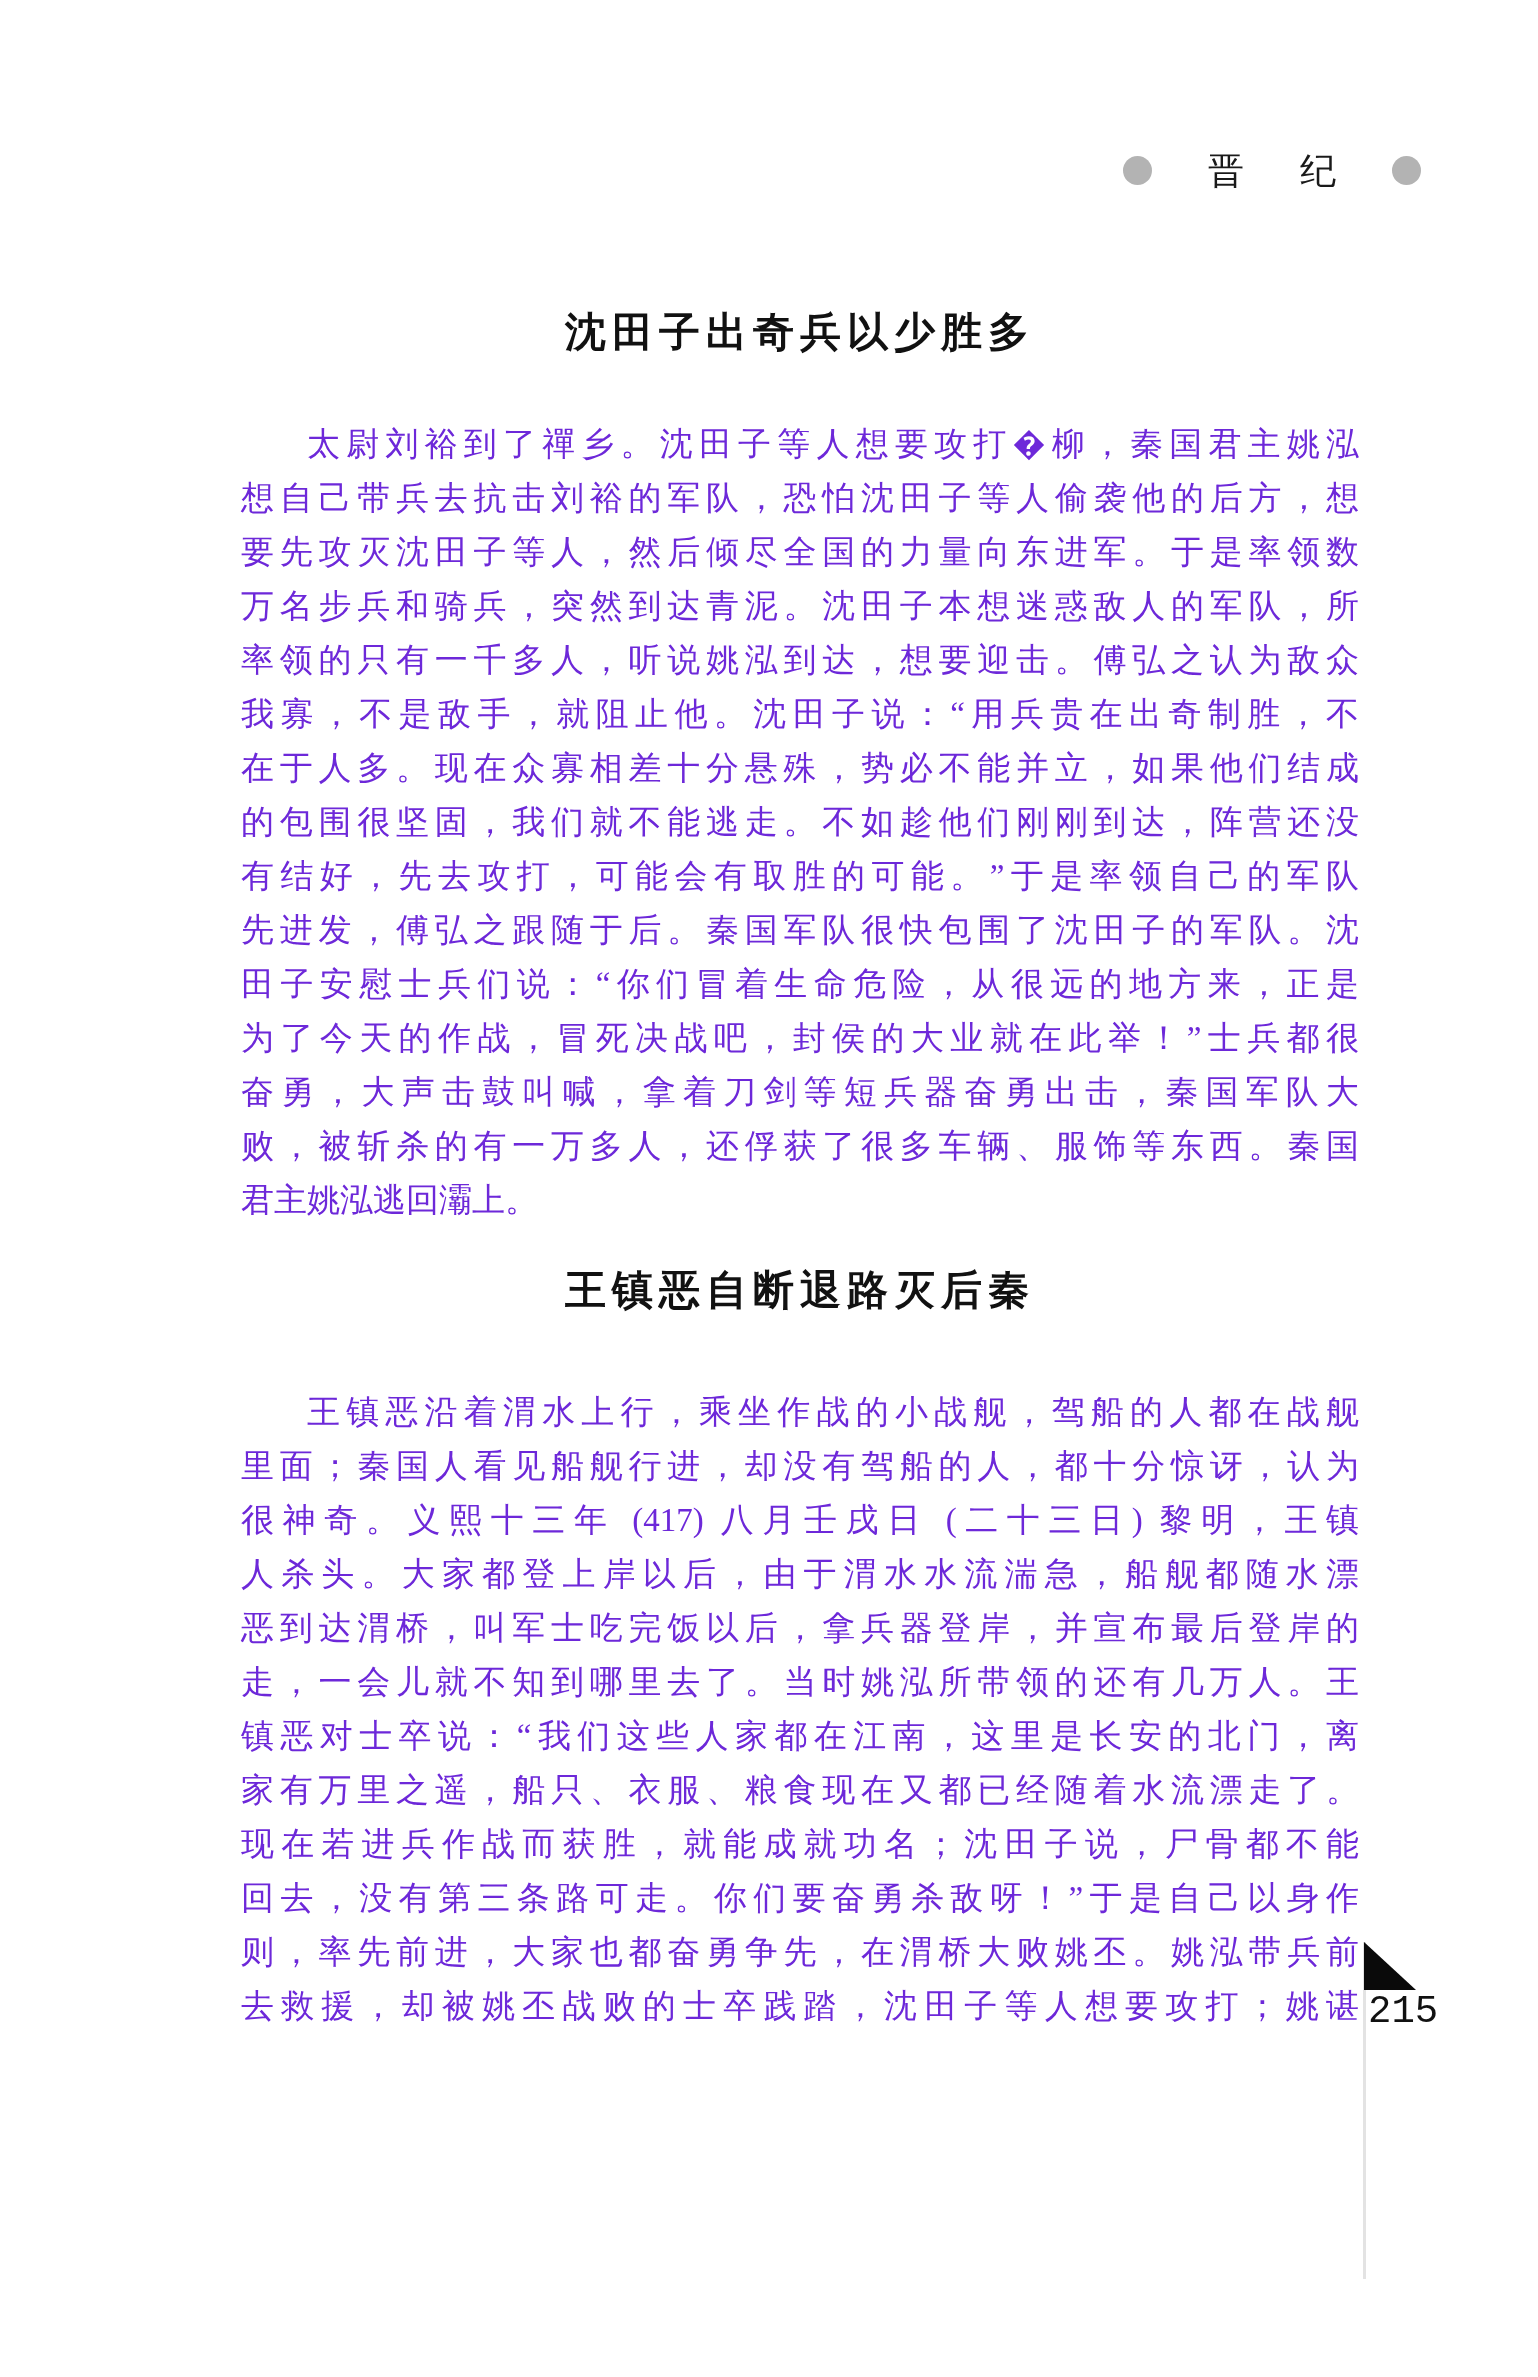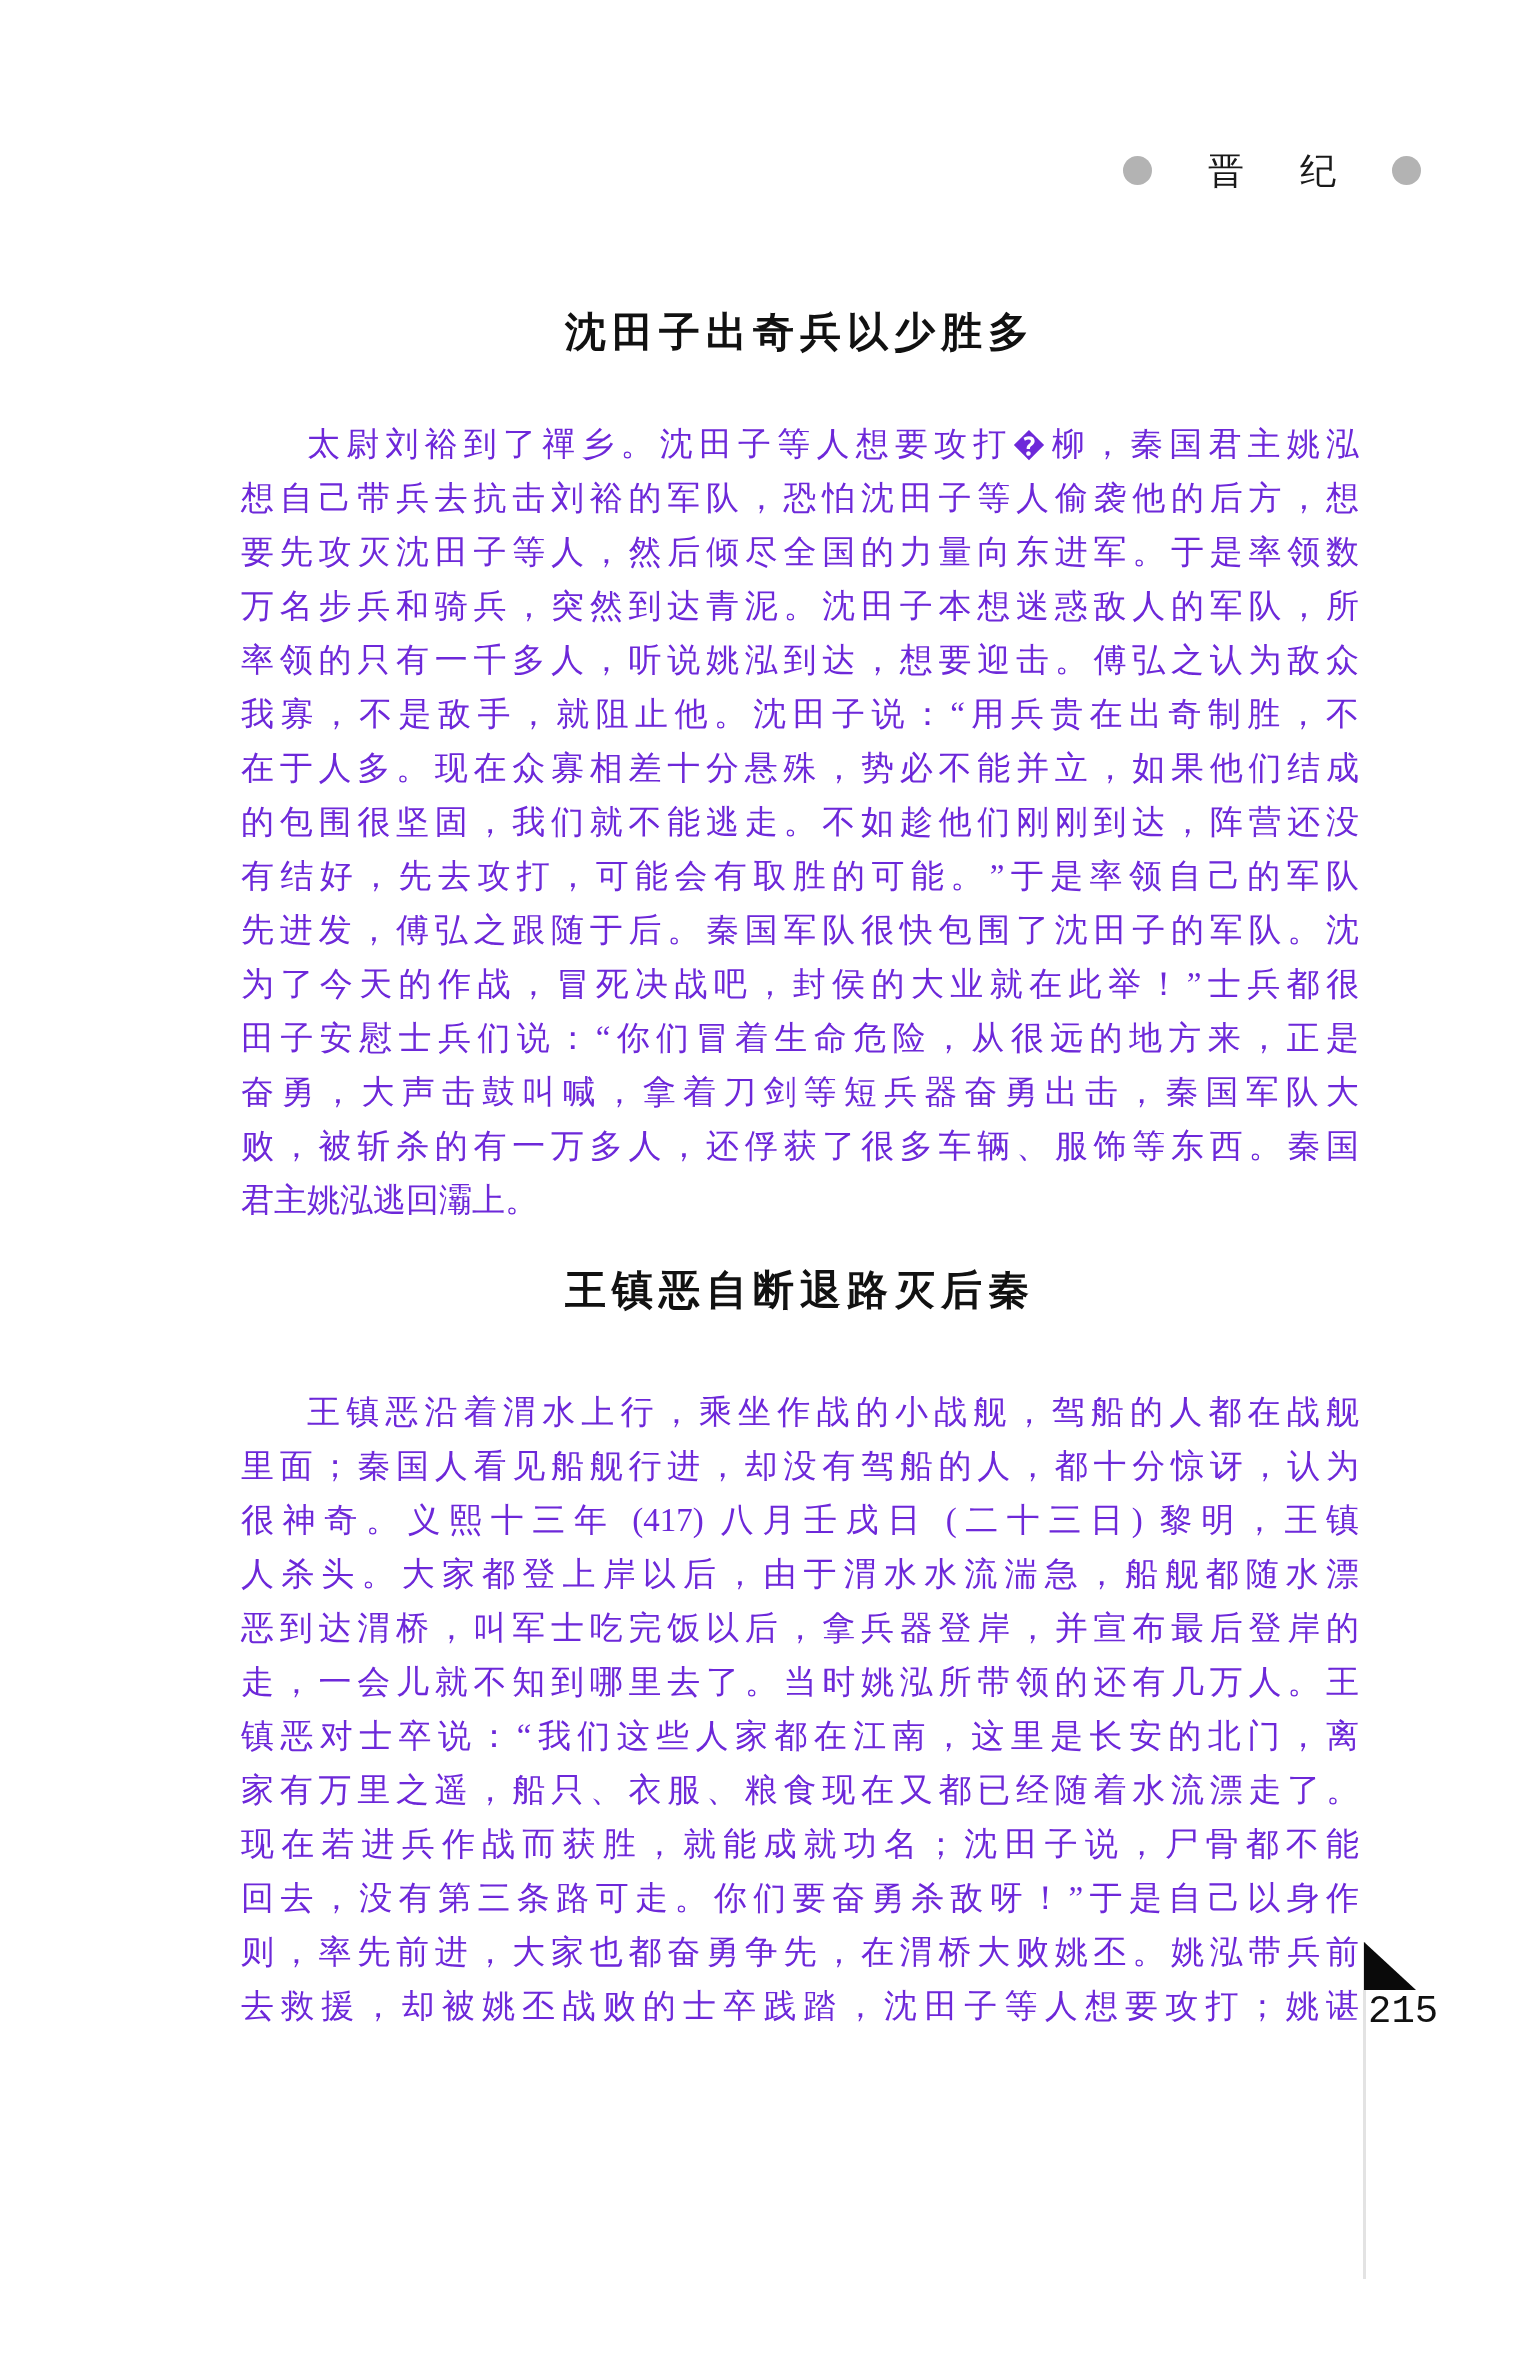--- a/index.html
+++ b/index.html
@@ -123,22 +123,22 @@
     <div class="line indent">太尉刘裕到了禪乡。沈田子等人想要攻打�柳，秦国君主姚泓</div>
     <div class="line">想自己带兵去抗击刘裕的军队，恐怕沈田子等人偷袭他的后方，想</div>
     <div class="line">要先攻灭沈田子等人，然后倾尽全国的力量向东进军。于是率领数</div>
     <div class="line">万名步兵和骑兵，突然到达青泥。沈田子本想迷惑敌人的军队，所</div>
     <div class="line">率领的只有一千多人，听说姚泓到达，想要迎击。傅弘之认为敌众</div>
     <div class="line">我寡，不是敌手，就阻止他。沈田子说：“用兵贵在出奇制胜，不</div>
     <div class="line">在于人多。现在众寡相差十分悬殊，势必不能并立，如果他们结成</div>
     <div class="line">的包围很坚固，我们就不能逃走。不如趁他们刚刚到达，阵营还没</div>
     <div class="line">有结好，先去攻打，可能会有取胜的可能。”于是率领自己的军队</div>
     <div class="line">先进发，傅弘之跟随于后。秦国军队很快包围了沈田子的军队。沈</div>
+    <div class="line">田子安慰士兵们说：“你们冒着生命危险，从很远的地方来，正是</div>
     <div class="line">为了今天的作战，冒死决战吧，封侯的大业就在此举！”士兵都很</div>
-    <div class="line">田子安慰士兵们说：“你们冒着生命危险，从很远的地方来，正是</div>
     <div class="line">奋勇，大声击鼓叫喊，拿着刀剑等短兵器奋勇出击，秦国军队大</div>
     <div class="line">败，被斩杀的有一万多人，还俘获了很多车辆、服饰等东西。秦国</div>
     <div class="line last">君主姚泓逃回灞上。</div>
   </div>
 
   <div class="sec-title sec-title-2">王镇恶自断退路灭后秦</div>
   <div class="para para-2">
     <div class="line indent">王镇恶沿着渭水上行，乘坐作战的小战舰，驾船的人都在战舰</div>
     <div class="line">里面；秦国人看见船舰行进，却没有驾船的人，都十分惊讶，认为</div>
     <div class="line">很神奇。义熙十三年 (417) 八月壬戌日 (二十三日) 黎明，王镇</div>

